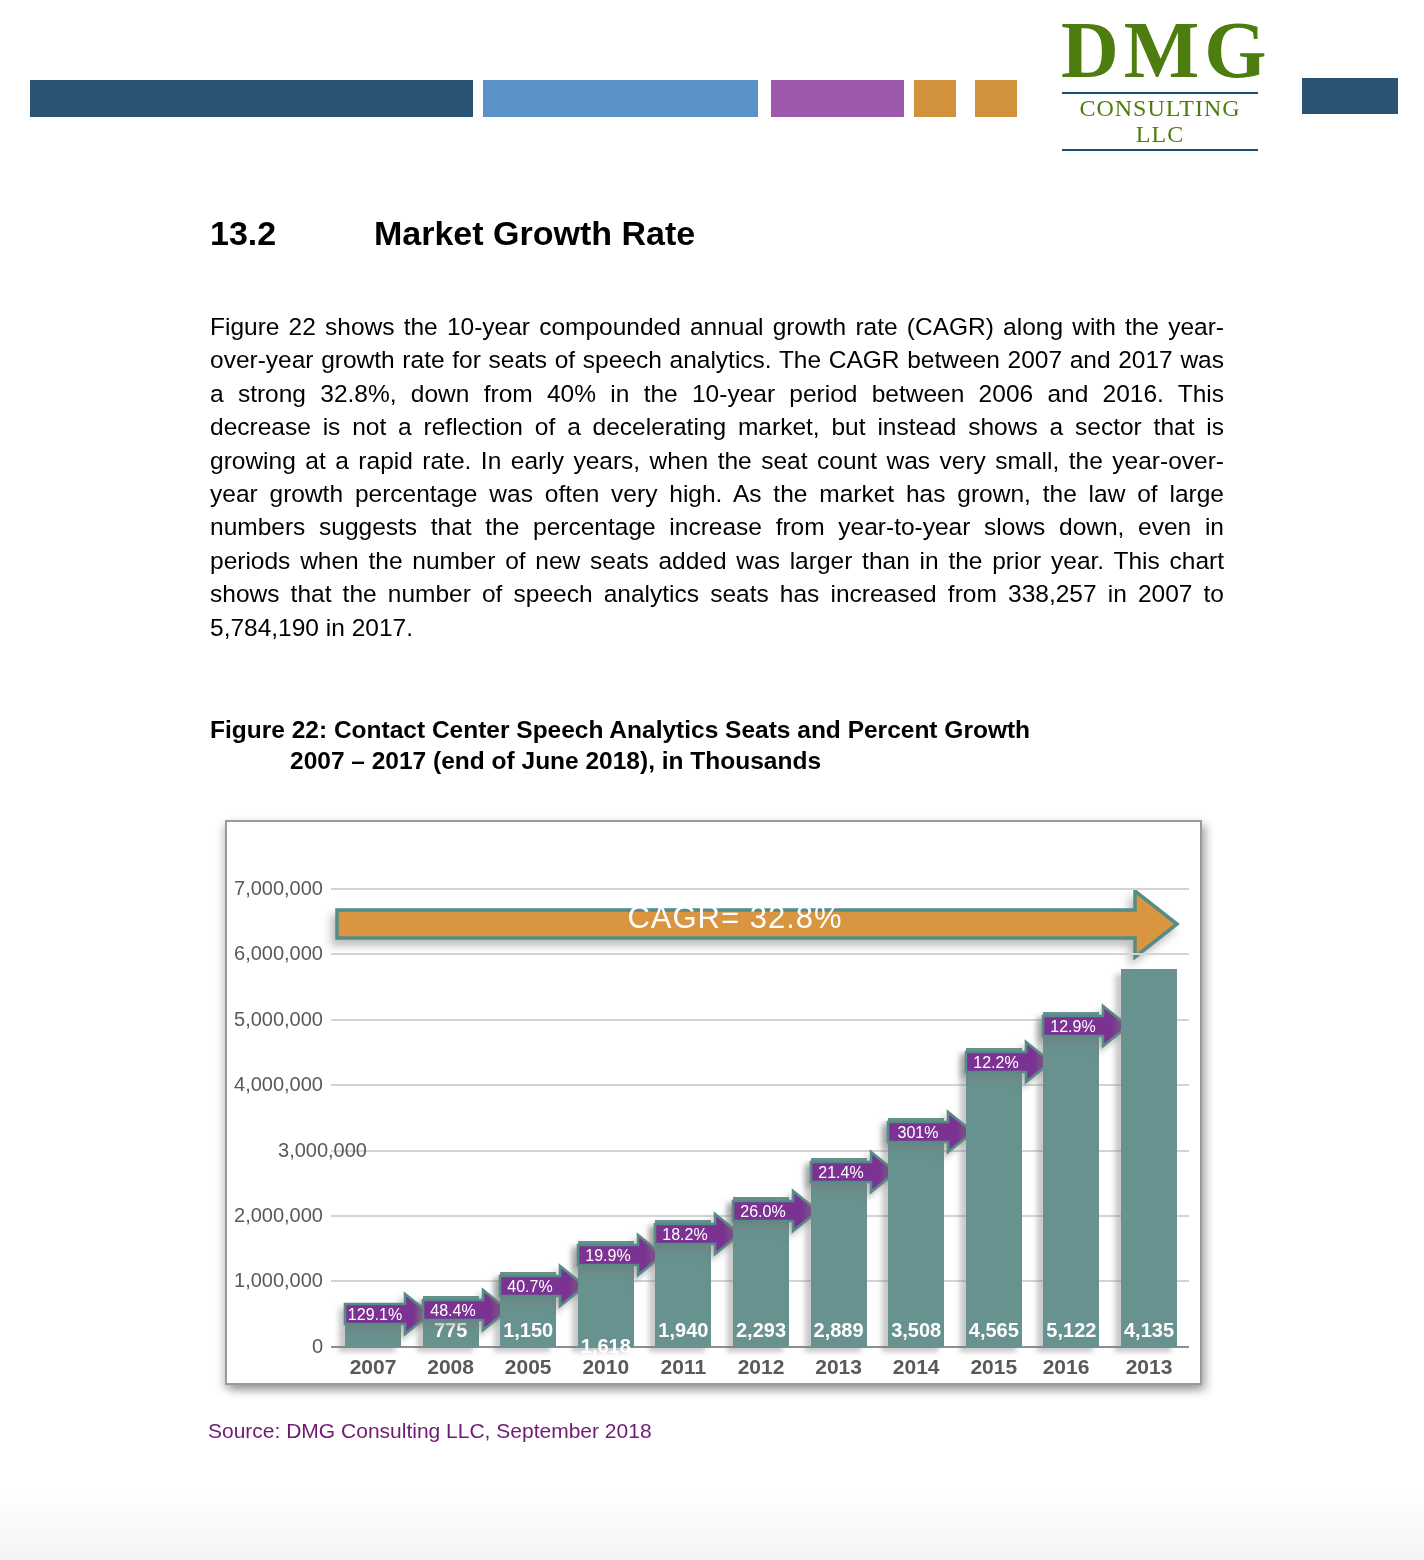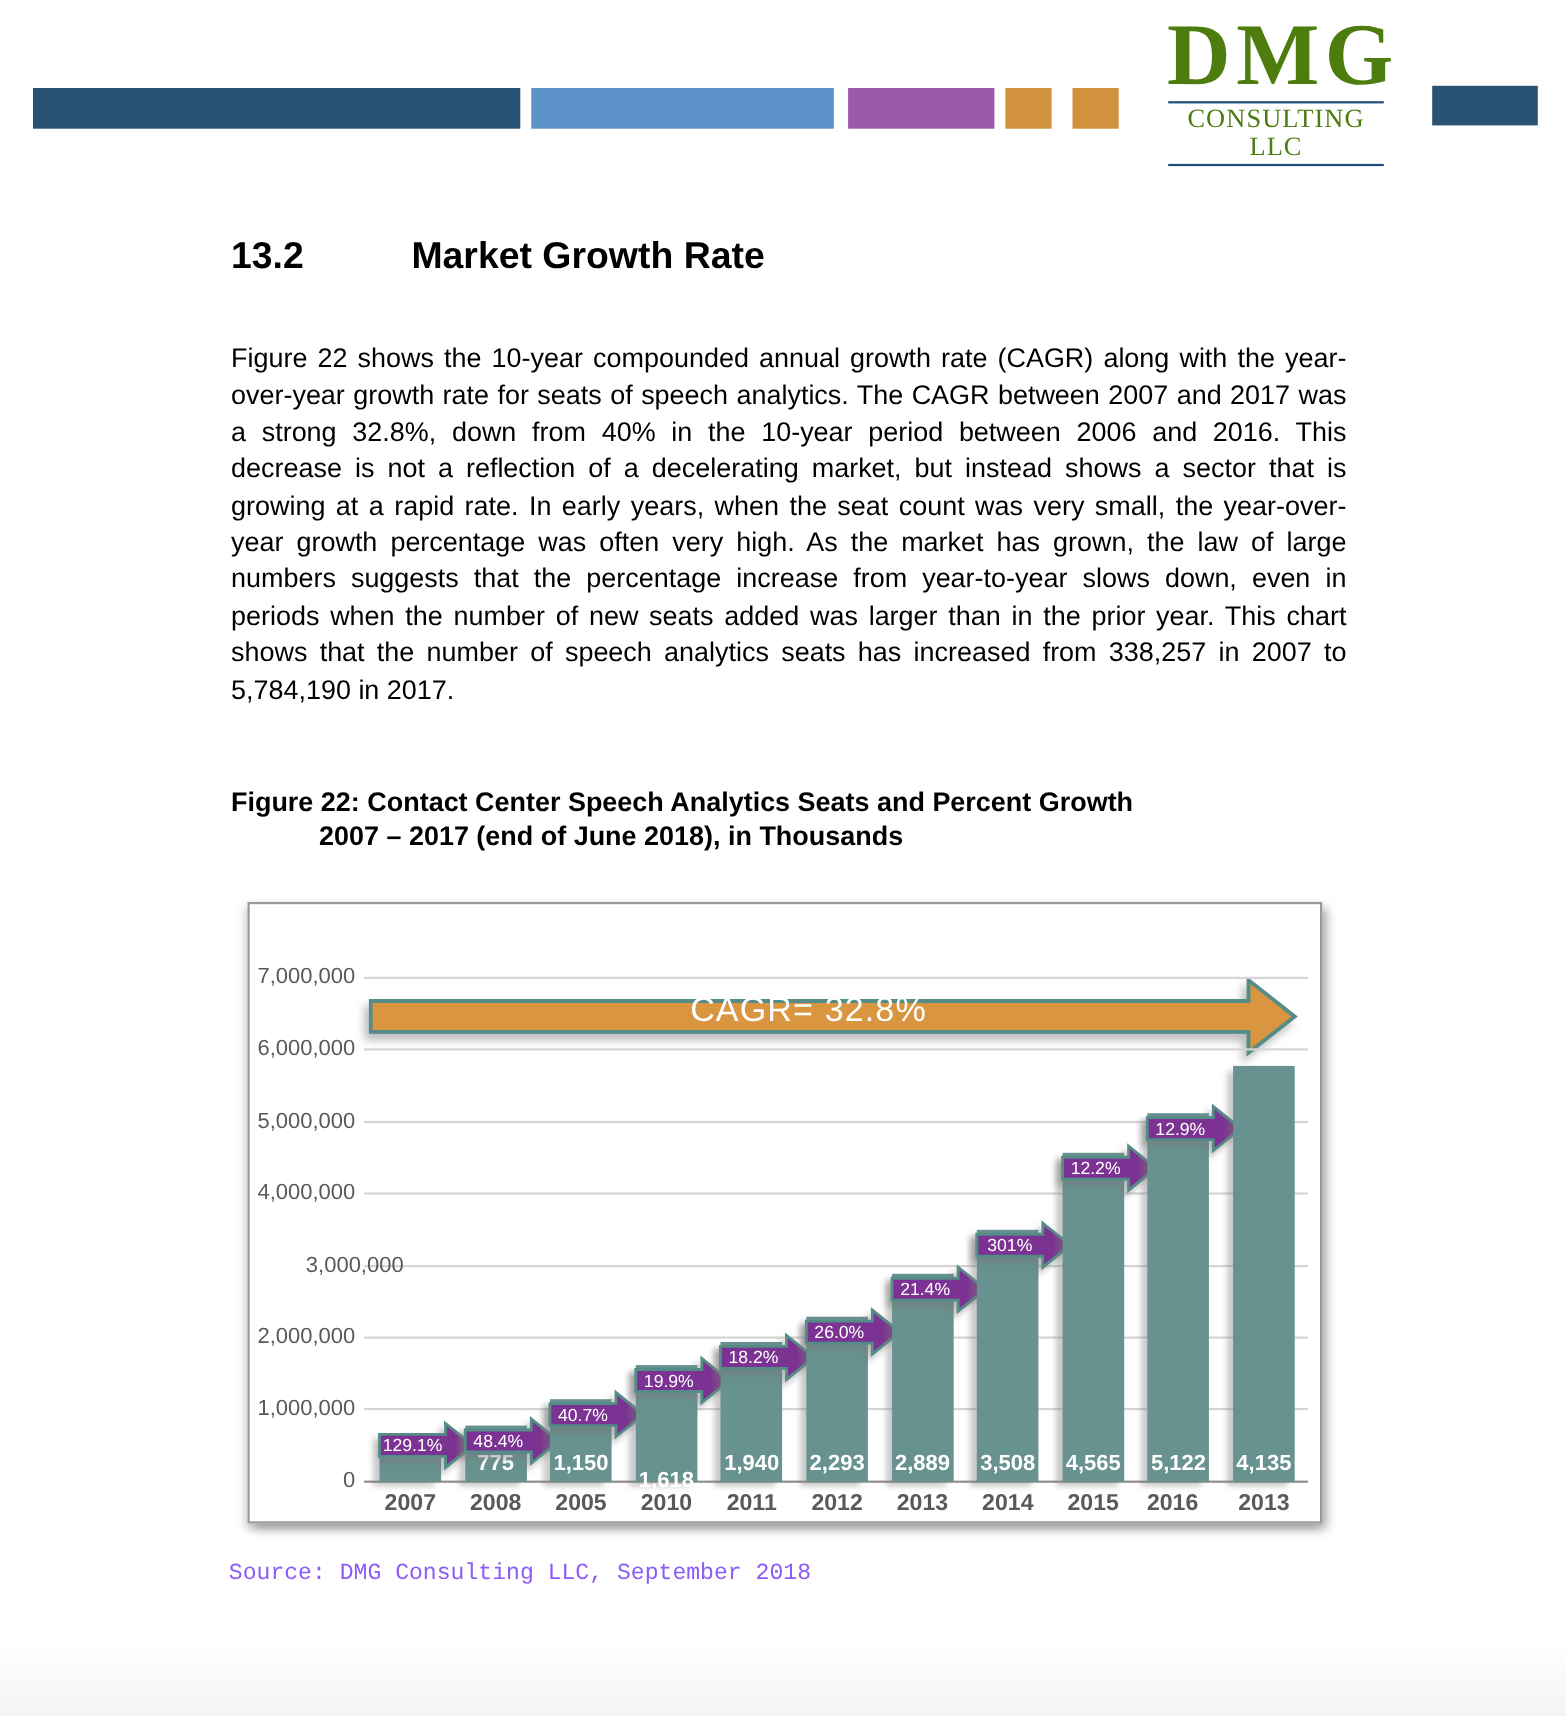--- a/index.html
+++ b/index.html
@@ -19,21 +19,21 @@
   .logo .sub{font-family:"Liberation Serif",serif;font-size:24px;letter-spacing:1px;line-height:26px;}
 
   
   .heading{position:absolute;left:210px;top:214px;font-size:34px;font-weight:bold;color:#000;}
   .heading .num{display:inline-block;width:164px;}
   .bodytext{position:absolute;left:210px;top:310px;width:1014px;font-size:24.5px;line-height:33.4px;
             color:#000;text-align:justify;}
   .caption{position:absolute;left:210px;top:714px;width:1014px;font-size:24.5px;line-height:31px;
            font-weight:bold;color:#000;}
   .caption .l2{margin-left:80px;}
-  .source{position:absolute;left:208px;top:1419px;font-size:21px;color:#8b5cf6;font-family:Liberation Mono, monospace;}
+  .source{position:absolute;left:208px;top:1419px;font-size:21px;color:#701a75;}
   .footer-band{position:absolute;left:0;bottom:0;width:100%;height:70px;
                background:linear-gradient(#ffffff,#f3f4f6);}
 
   
   .chart-frame{position:absolute;left:225px;top:820px;width:973px;height:561px;background:#fff;
                border:2px solid #9a9a9a;
                box-shadow:4px 5px 9px rgba(0,0,0,.32), -3px 4px 8px rgba(0,0,0,.14);}
   .plot{position:absolute;left:0;top:0;width:973px;height:561px;}
   .gridline{position:absolute;left:104px;width:858px;height:2px;background:#d4d4d4;}
   .gridline.zero{background:#8f8f8f;}

